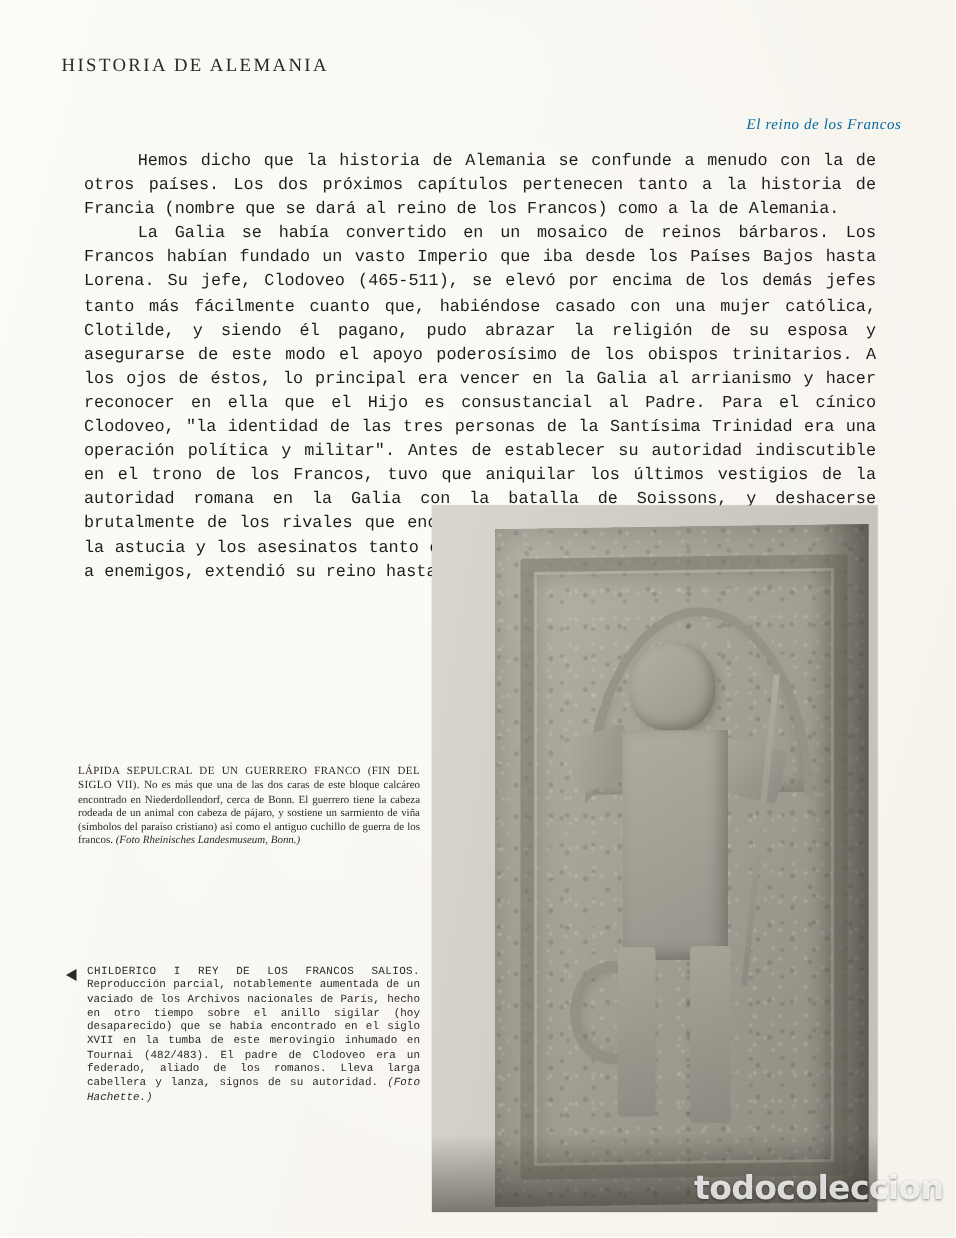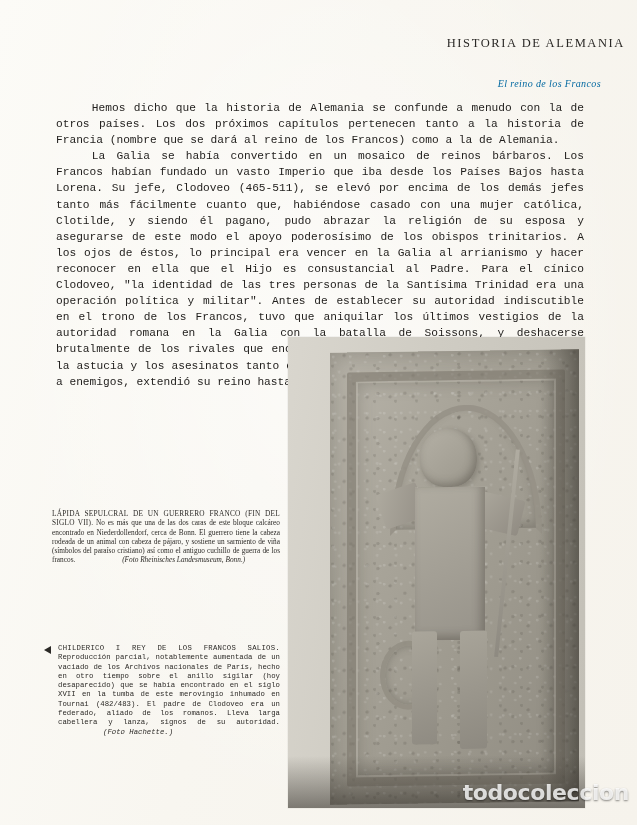--- a/index.html
+++ b/index.html
@@ -25,22 +25,22 @@
       radial-gradient(ellipse at 50% 40%, rgba(255,255,255,0.55) 0%, rgba(250,248,242,0) 70%),
       linear-gradient(105deg, #fcfbf7 0%, #f8f6f0 45%, #f6f3ec 100%);
     pointer-events: none;
   }
 
   
   .running-head {
     position: absolute;
     top: 36px;
     left: 0;
-    right: 12px;
-    text-align: right;
+    right: 0;
+    text-align: left;
     font-size: 12.5px;
     letter-spacing: 1.6px;
     color: #2b2926;
     font-family: "Liberation Serif", "DejaVu Serif", serif;
     margin-left: 41px;
   }
 
   .section-title {
     position: absolute;
     top: 78px;
@@ -79,21 +79,21 @@
     text-align: justify;
     color: #2c2a27;
   }
   .caption-1 { left: 52px; top: 509px; }
   .caption-2 { left: 58px; top: 644px; width: 222px; font-family: Liberation Mono, monospace; }
 
   .caption .smallcaps {
     font-variant: small-caps;
     letter-spacing: 0.25px;
   }
-  .caption .ital { font-style: italic; margin-left: 45px; }
+  .caption .ital { font-style: italic; }
 
   .caption-arrow {
     position: absolute;
     left: 44px;
     top: 646px;
     width: 0;
     height: 0;
     border-top: 4px solid transparent;
     border-bottom: 4px solid transparent;
     border-right: 7px solid #2b2926;

